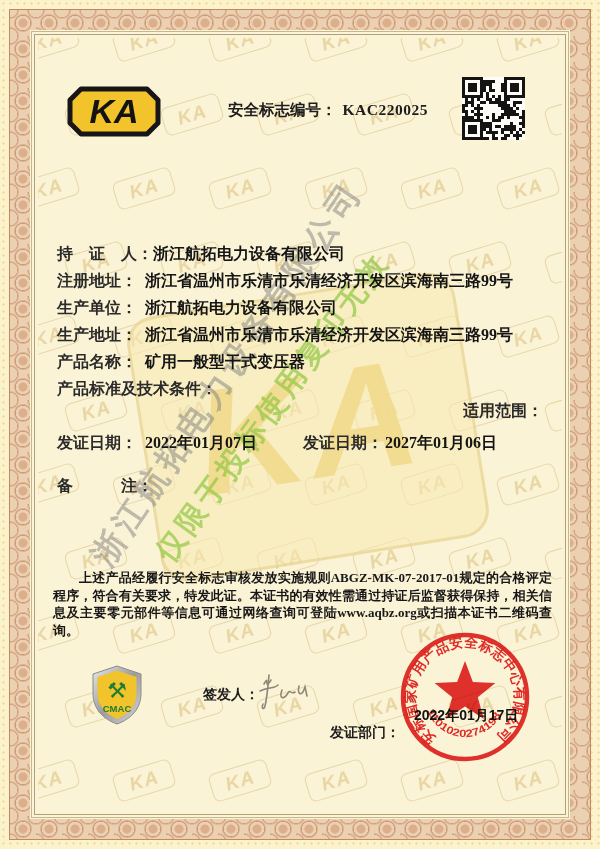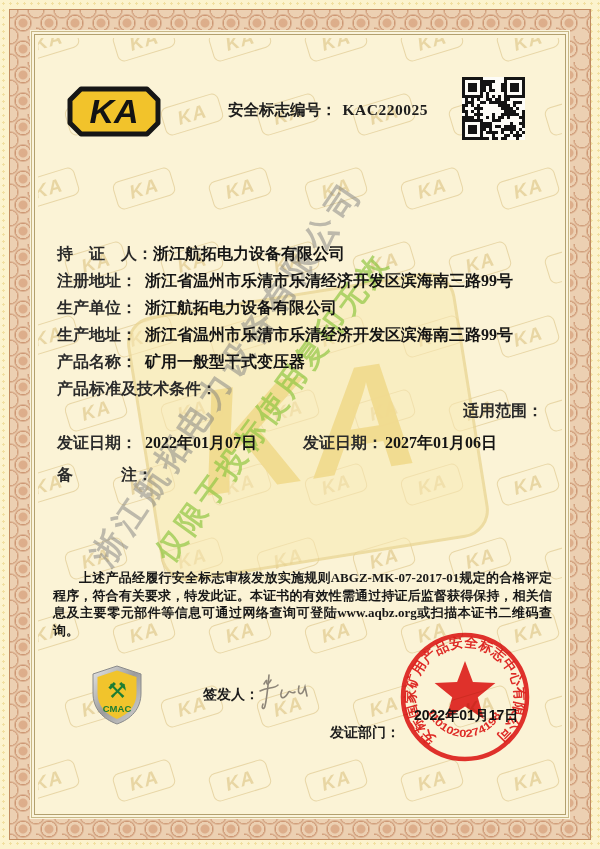--- a/index.html
+++ b/index.html
@@ -58,21 +58,21 @@
   .qr .m{background:#141414;}
   .title{position:absolute;left:0;top:176px;width:100%;text-align:center;
          font-size:31px;font-weight:900;letter-spacing:1px;color:#0e0e0e;}
   .rows{position:absolute;left:57px;top:244px;width:494px;}
   .row{display:flex;margin-bottom:8px;line-height:19px;font-size:16px;}
   .row .lab{flex:0 0 88px;font-family:"Liberation Sans","DejaVu Sans",sans-serif;font-weight:700;color:#2a2a2a;white-space:nowrap;}
   .row .val{font-weight:700;color:#141414;}
   .row.wide .lab{flex:0 0 168px;}
   .row-standards{margin-bottom:3px;}
   .row-scope{margin-bottom:13px;justify-content:flex-end;}
-  .row-dates{margin-bottom:13px;align-items:center;}
+  .row-dates{margin-bottom:24px;align-items:center;}
   .row-dates .val1{flex:0 0 158px;font-weight:700;}
   .row-dates .lab2{flex:0 0 82px;font-family:"Liberation Sans","DejaVu Sans",sans-serif;font-weight:700;color:#2a2a2a;}
   .statement{position:absolute;left:53px;top:569px;width:499px;
              font-size:13px;font-weight:700;line-height:17.6px;color:#171717;
              text-indent:2em;text-align:justify;}
   .signer-label{position:absolute;left:203px;top:686px;font-family:"Liberation Sans","DejaVu Sans",sans-serif;font-weight:700;font-size:14px;}
   .dept-label{position:absolute;left:330px;top:724px;font-family:"Liberation Sans","DejaVu Sans",sans-serif;font-weight:700;font-size:14px;}
   .signature{position:absolute;left:254px;top:668px;}
   .cmac{position:absolute;left:90px;top:665px;}
   .seal{position:absolute;left:394px;top:630px;z-index:5;mix-blend-mode:multiply;}

